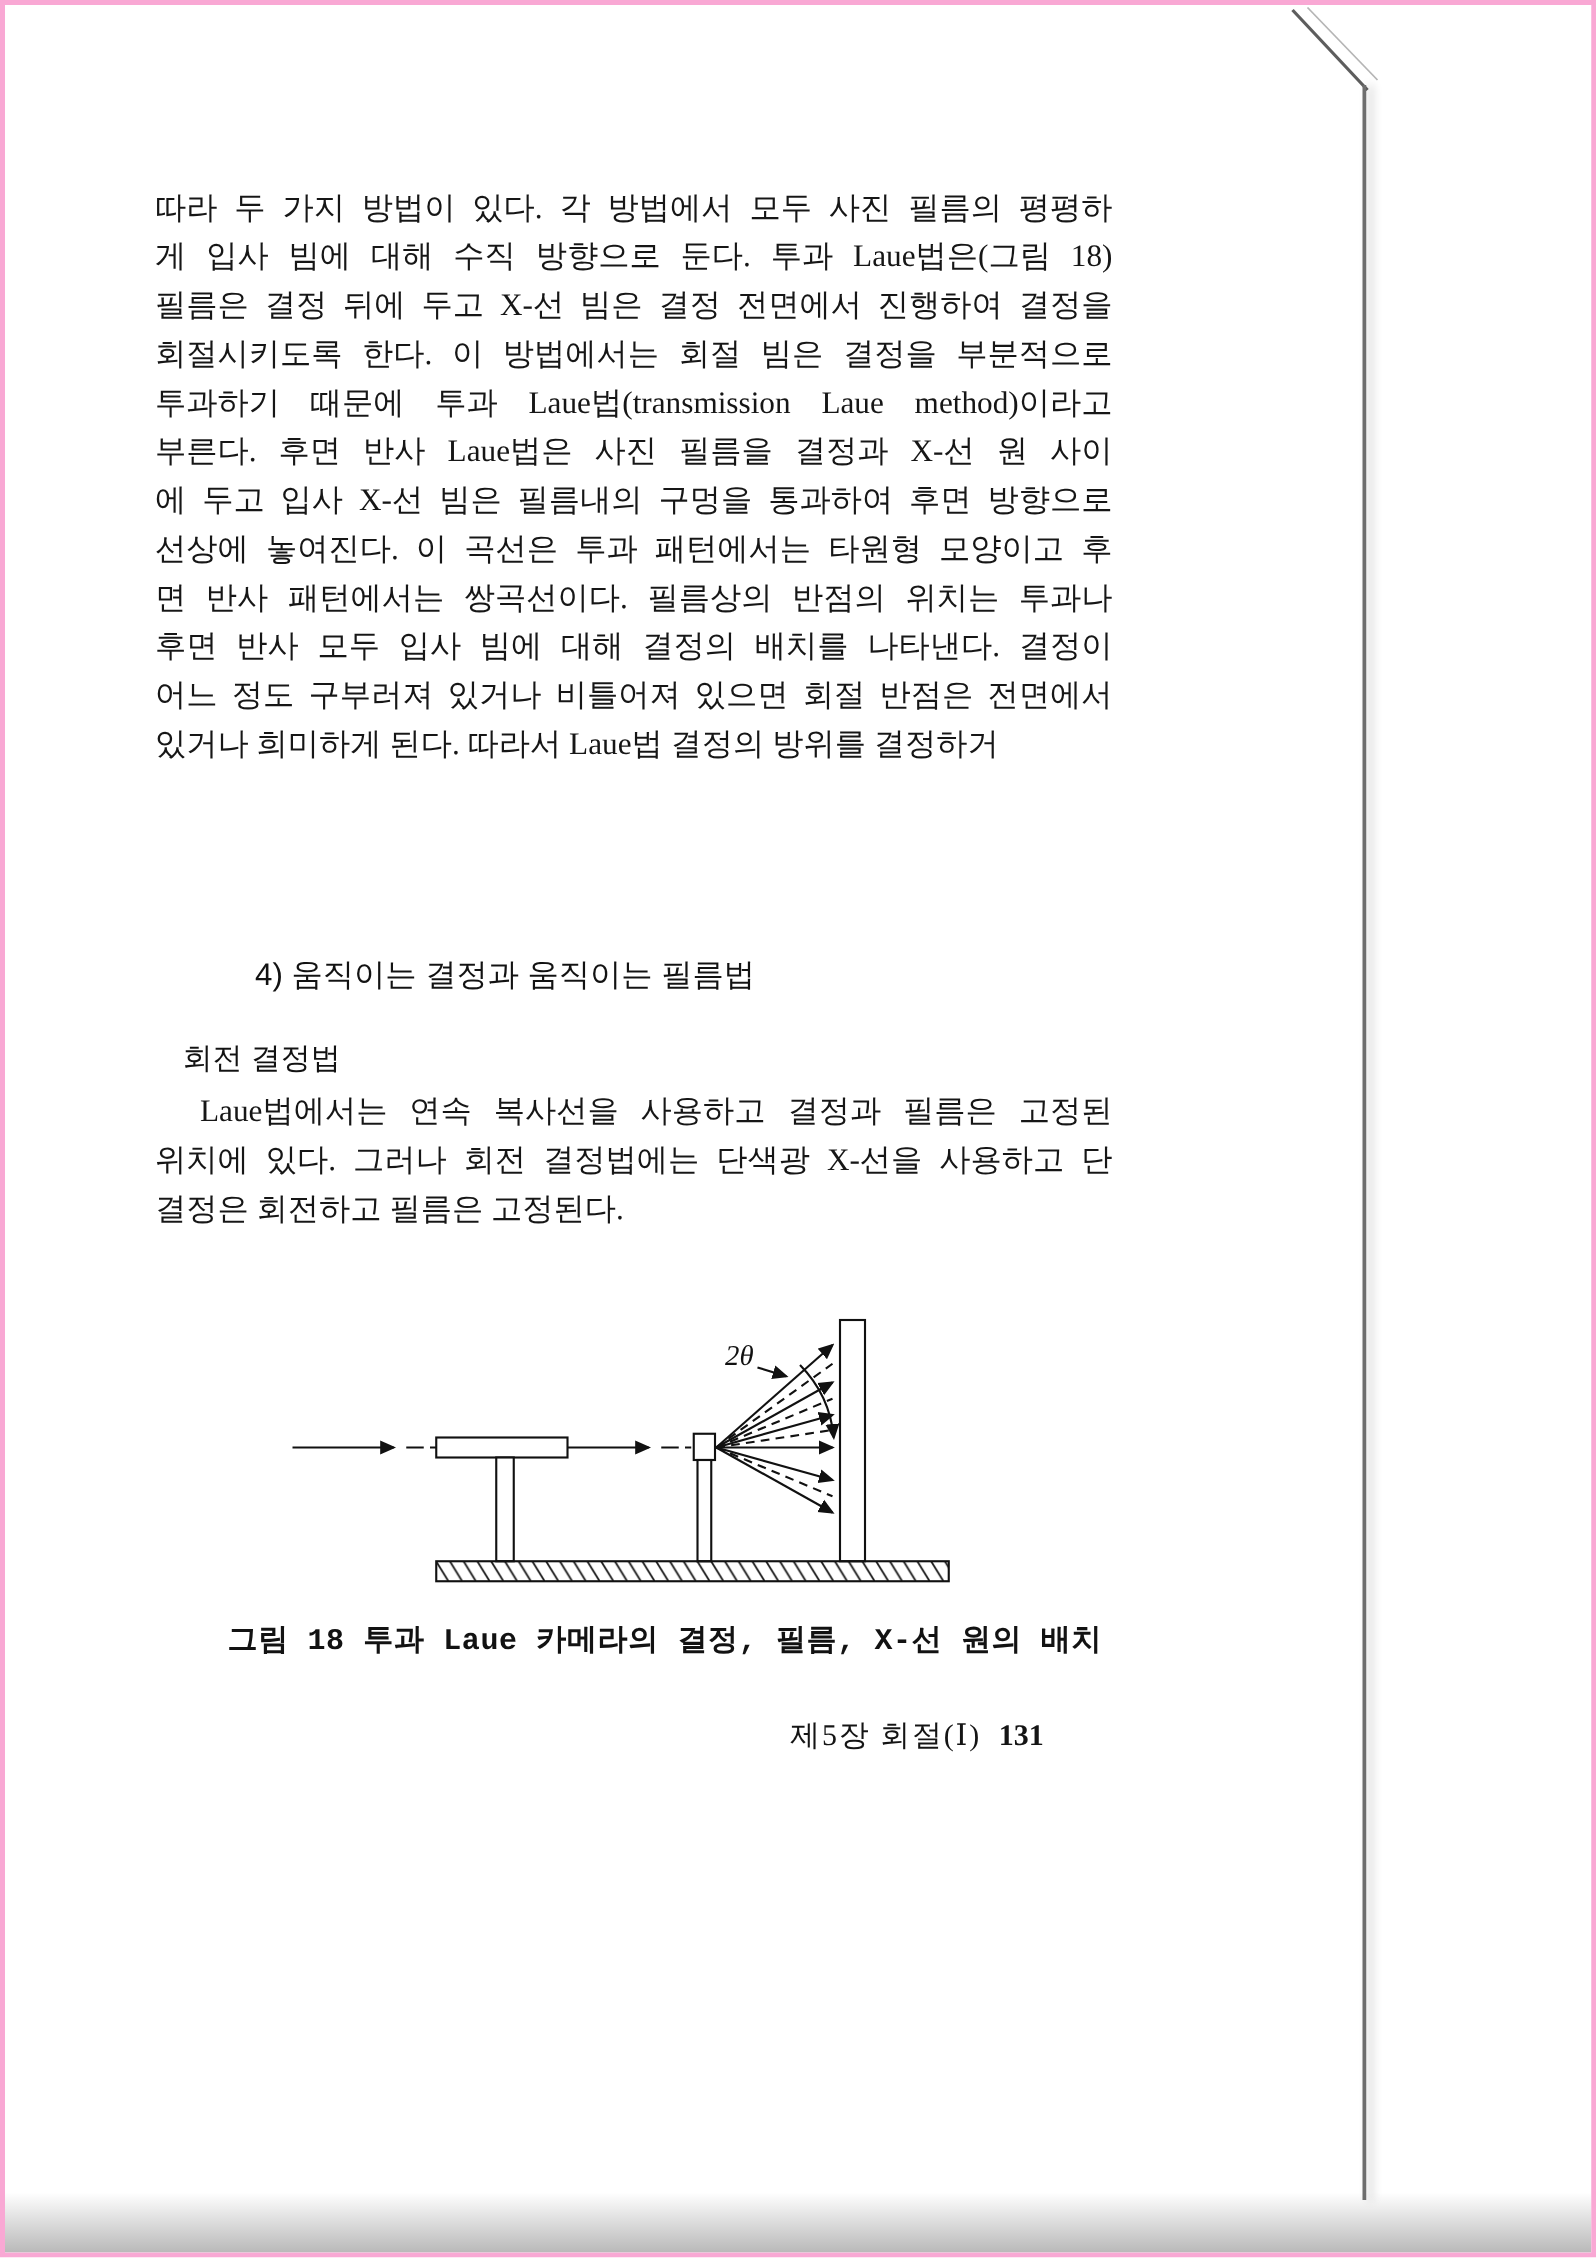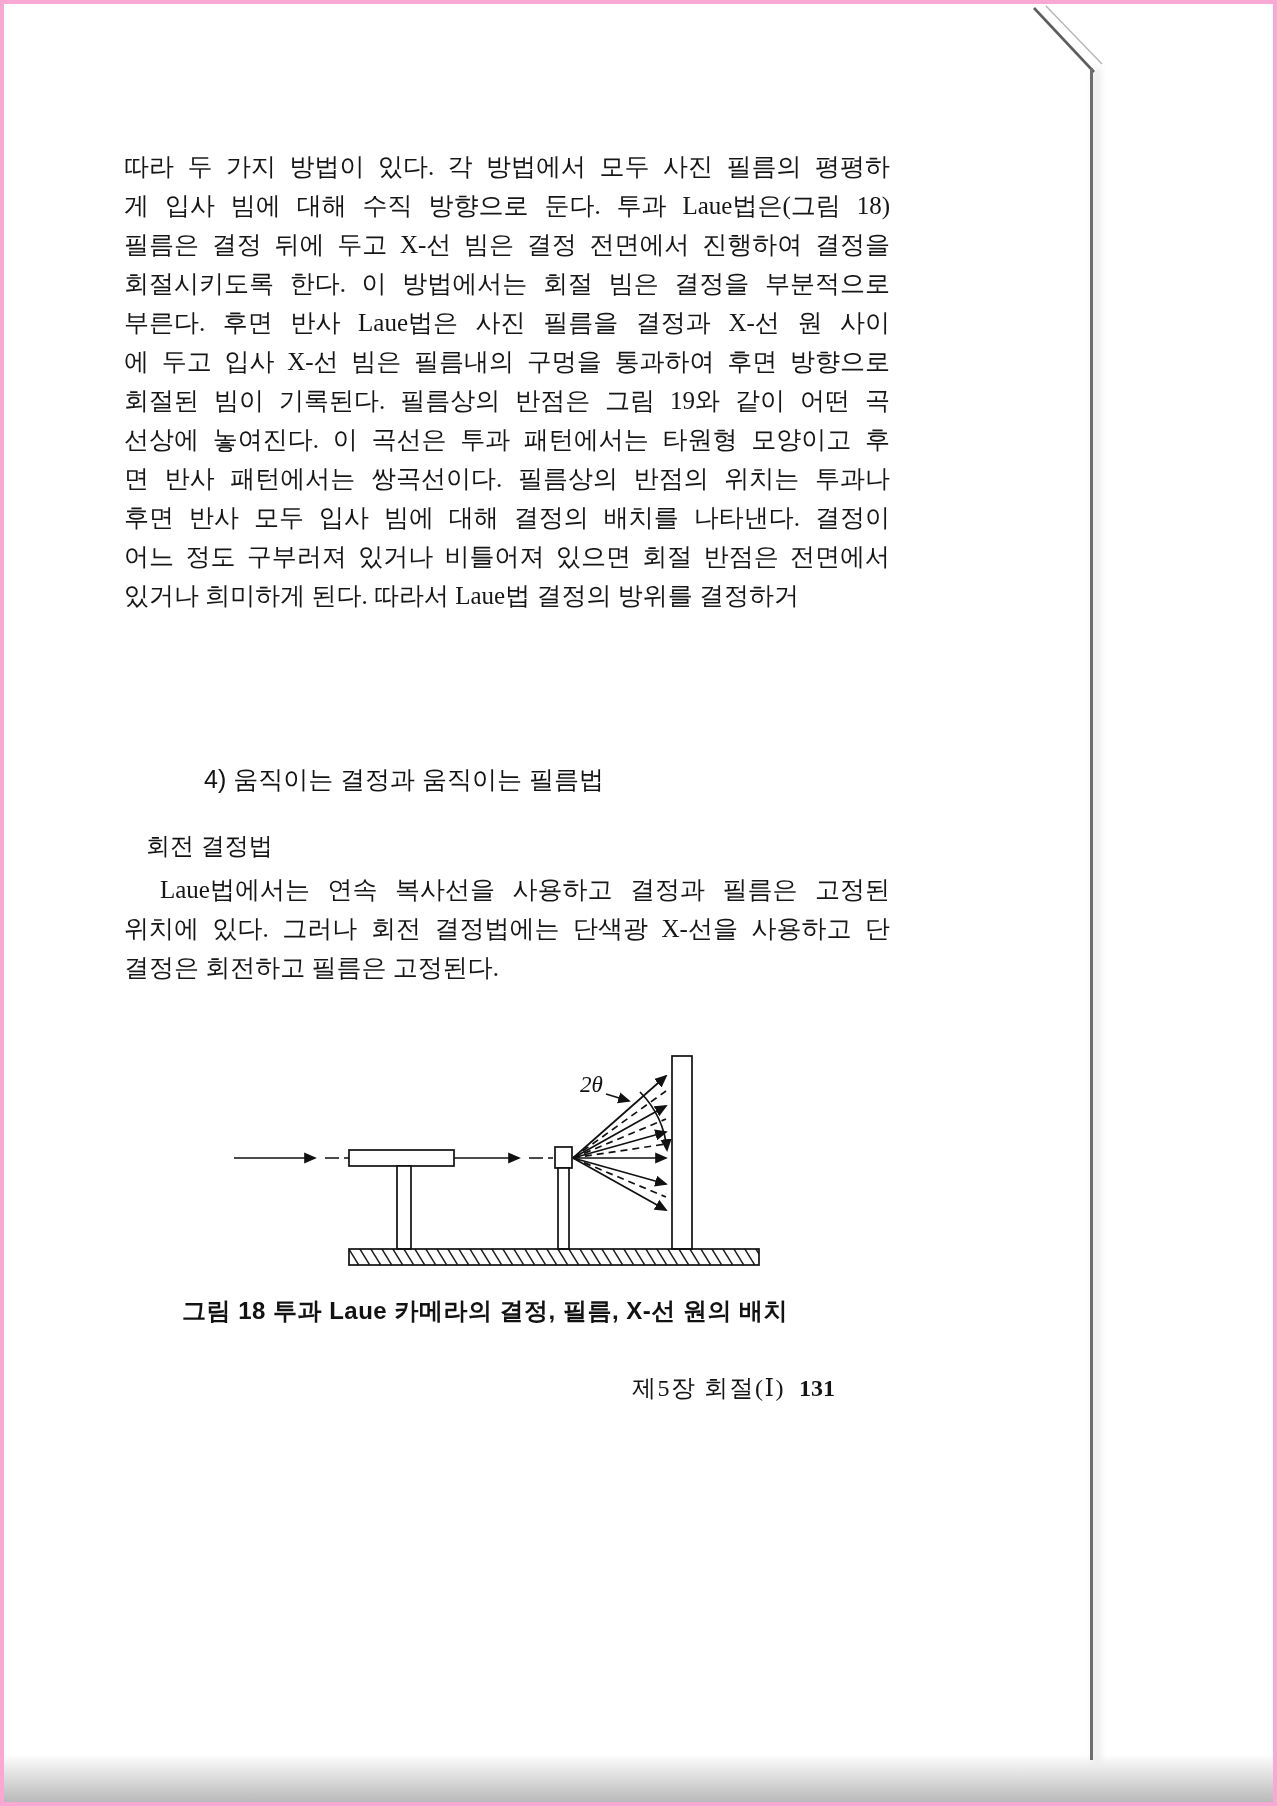--- a/index.html
+++ b/index.html
@@ -30,21 +30,21 @@
     font-family:"Liberation Sans","DejaVu Sans",sans-serif;
     color:#121212;
   }
   #sectionHeading{left:155px;top:759px;font-size:25px;margin-left:45px;}
   #subsectionHeading{left:142px;top:826px;font-size:24px;}
 
   #figure{position:absolute;left:135px;top:1040px;}
 
   #caption{
     position:absolute;left:178px;top:1291px;
-    font-family:Liberation Sans, sans-serif;
+    font-family:Liberation Mono, monospace;
     font-size:24px;font-weight:600;color:#121212;
     letter-spacing:.5px;
   }
 
   #footer{
     position:absolute;left:628px;top:1368px;
     display:flex;align-items:baseline;gap:14px;
     font-size:24px;color:#141414;
   }
   #footer .chapter{letter-spacing:1.5px;}
@@ -65,23 +65,23 @@
 </head>
 <body>
 
 <div id="scan">
 
   <div id="para1" class="textblock">
       <div class="line">따라 두 가지 방법이 있다.  각 방법에서 모두 사진 필름의 평평하</div>
       <div class="line">게 입사 빔에 대해 수직 방향으로 둔다.  투과 Laue법은(그림 18)</div>
       <div class="line">필름은 결정 뒤에 두고 X-선 빔은 결정 전면에서 진행하여 결정을</div>
       <div class="line">회절시키도록 한다.  이 방법에서는 회절 빔은 결정을 부분적으로</div>
+      <div class="line">투과하기 때문에 투과 Laue법(transmission Laue method)이라고</div>
       <div class="line">부른다.  후면 반사 Laue법은 사진 필름을 결정과 X-선 원 사이</div>
       <div class="line">에 두고 입사 X-선 빔은 필름내의 구멍을 통과하여 후면 방향으로</div>
-      <div class="line">회절된 빔이 기록된다.  필름상의 반점은 그림 19와 같이 어떤 곡</div>
       <div class="line">선상에 놓여진다.  이 곡선은 투과 패턴에서는 타원형 모양이고 후</div>
       <div class="line">면 반사 패턴에서는 쌍곡선이다.  필름상의 반점의 위치는 투과나</div>
       <div class="line">후면 반사 모두 입사 빔에 대해 결정의 배치를 나타낸다.  결정이</div>
       <div class="line">어느 정도 구부러져 있거나 비틀어져 있으면 회절 반점은 전면에서</div>
       <div class="line">있거나 희미하게 된다.  따라서 Laue법 결정의 방위를 결정하거</div>
     </div>
 
   <div id="sectionHeading" class="heading">4) 움직이는 결정과 움직이는 필름법</div>
 
   <div id="subsectionHeading" class="heading">회전 결정법</div>

